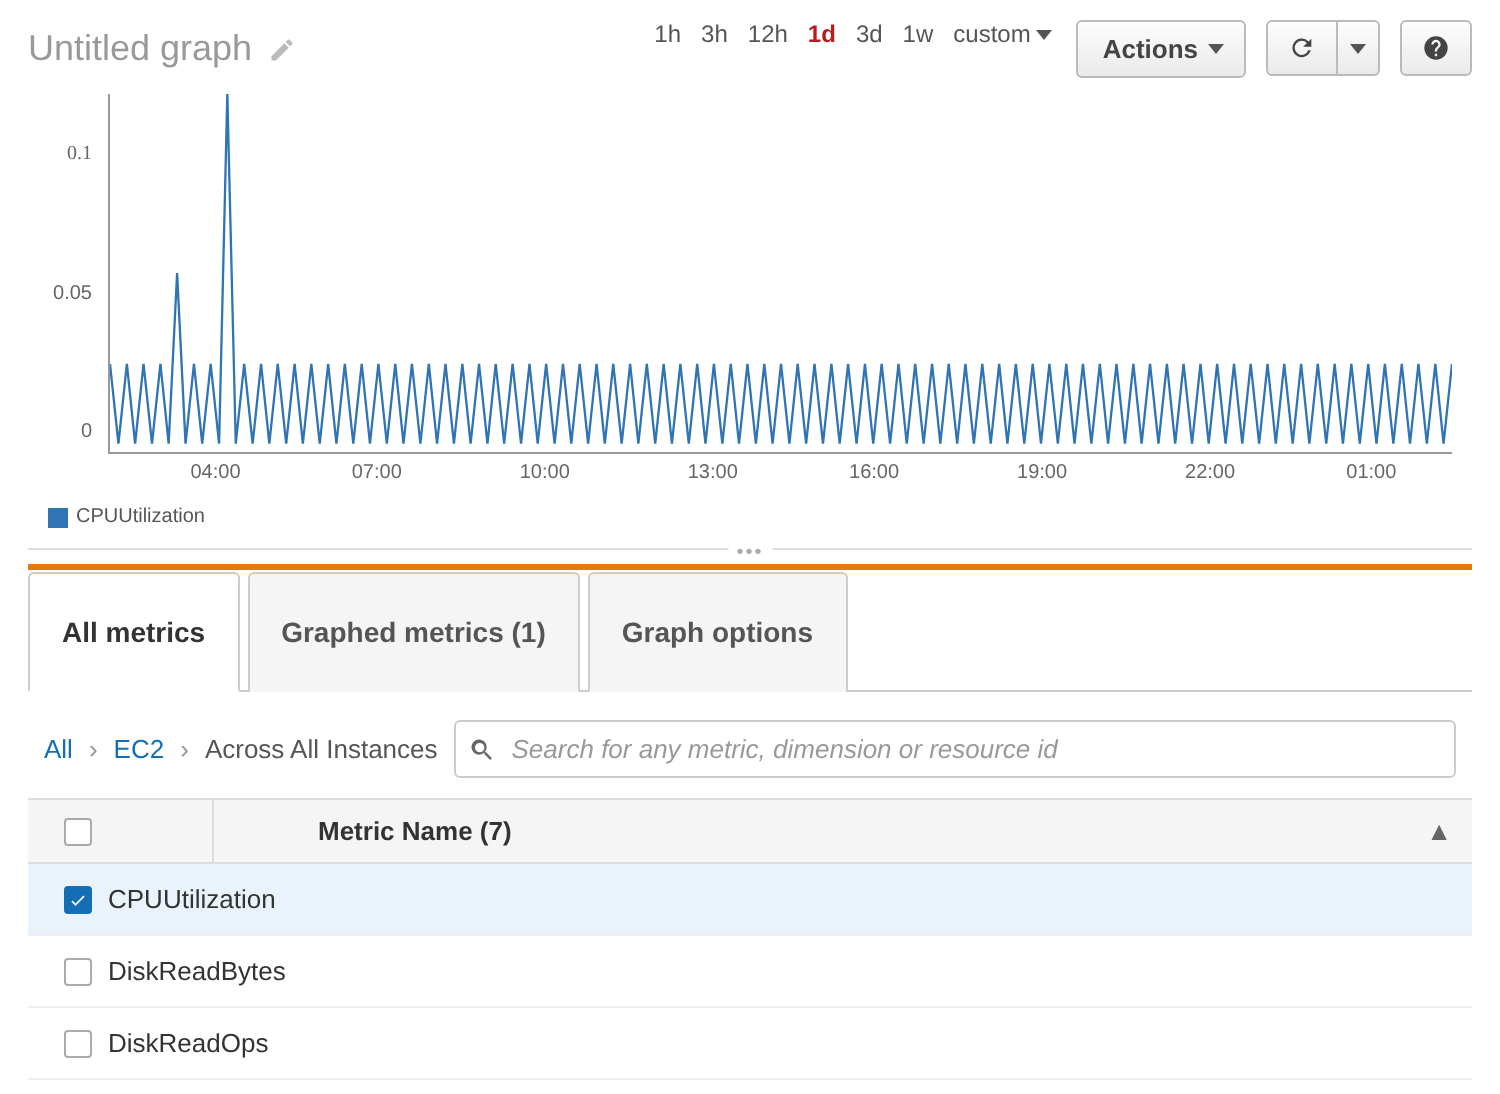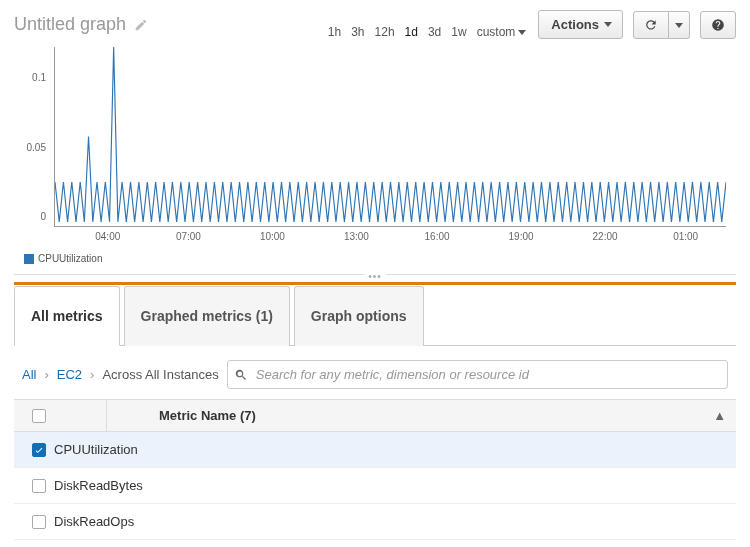--- a/index.html
+++ b/index.html
@@ -4,24 +4,24 @@
 <style>
 * { box-sizing: border-box; margin: 0; padding: 0; }
 body { font-family: "Helvetica Neue", Arial, sans-serif; font-size: 13px; color: #333; background: #fff; width: 750px; }
 .container { padding: 10px 14px; }
 
 
 .header { display: flex; align-items: center; justify-content: space-between; margin-bottom: 8px; }
 .title-wrap { display: flex; align-items: center; gap: 8px; }
 .title { font-size: 18px; color: #999; font-weight: 400; }
 .pencil-icon { width: 14px; height: 14px; fill: #bbb; cursor: pointer; }
-.controls { display: flex; align-items: flex-end; gap: 2px; }
+.controls { display: flex; align-items: flex-start; gap: 2px; }
 .range { display: flex; align-items: center; gap: 10px; margin-right: 10px; font-size: 12px; }
 .range span { color: #555; cursor: pointer; }
-.range .active { color: #0f172a; font-weight: normal; }
+.range .active { color: #b91c1c; font-weight: bold; }
 .range .custom { display: flex; align-items: center; gap: 3px; }
 .btn { background: linear-gradient(#fdfdfd,#eaeaea); border: 1px solid #bbb; border-radius: 3px; padding: 6px 10px; font-size: 13px; color: #444; cursor: pointer; display: inline-flex; align-items: center; gap: 5px; font-weight: bold; }
 .btn-group { display: flex; }
 .btn-group .btn:first-child { border-top-right-radius: 0; border-bottom-right-radius: 0; }
 .btn-group .btn:last-child { border-top-left-radius: 0; border-bottom-left-radius: 0; border-left: none; padding: 6px 6px; }
 .caret-down { width: 0; height: 0; border-left: 4px solid transparent; border-right: 4px solid transparent; border-top: 5px solid #555; }
 .icon-svg { width: 14px; height: 14px; fill: #444; }
 
 
 .chart-area { position: relative; height: 200px; margin: 0 10px 6px 0; }
@@ -109,21 +109,21 @@
             <path d="M12 2a10 10 0 1 0 0 20 10 10 0 0 0 0-20zm1 17h-2v-2h2v2zm2.07-7.75l-.9.92C13.45 12.9 13 13.5 13 15h-2v-.5c0-1.1.45-2.1 1.17-2.83l1.24-1.26A2 2 0 0 0 12 7a2 2 0 0 0-2 2H8a4 4 0 0 1 8 0c0 .88-.36 1.68-.93 2.25z"></path>
           </svg>
       </button>
     </div>
   </div>
 
   <div class="chart-area">
     <div class="y-axis">
       <div class="y-tick" style="bottom:0%;">0</div>
       <div class="y-tick" style="bottom:38.5%;">0.05</div>
-      <div class="y-tick" style="bottom:77%;">0.1</div>
+      <div class="y-tick" style="bottom:77%;font-family:Liberation Serif, serif;">0.1</div>
     </div>
     <div class="plot">
       <svg id="chart-svg" width="100%" height="100%" viewBox="0 0 700 180" preserveAspectRatio="none">
           <path d="M0.0,135.7 L4.4,175.8 L8.8,135.7 L13.1,175.8 L17.5,135.7 L21.9,175.8 L26.3,135.7 L30.6,175.8 L35.0,90.0 L39.4,175.8 L43.8,135.7 L48.1,175.8 L52.5,135.7 L56.9,175.8 L61.2,0.0 L65.6,175.8 L70.0,135.7 L74.4,175.8 L78.8,135.7 L83.1,175.8 L87.5,135.7 L91.9,175.8 L96.3,135.7 L100.6,175.8 L105.0,135.7 L109.4,175.8 L113.8,135.7 L118.1,175.8 L122.5,135.7 L126.9,175.8 L131.3,135.7 L135.6,175.8 L140.0,135.7 L144.4,175.8 L148.8,135.7 L153.1,175.8 L157.5,135.7 L161.9,175.8 L166.3,135.7 L170.6,175.8 L175.0,135.7 L179.4,175.8 L183.8,135.7 L188.1,175.8 L192.5,135.7 L196.9,175.8 L201.2,135.7 L205.6,175.8 L210.0,135.7 L214.4,175.8 L218.8,135.7 L223.1,175.8 L227.5,135.7 L231.9,175.8 L236.3,135.7 L240.6,175.8 L245.0,135.7 L249.4,175.8 L253.8,135.7 L258.1,175.8 L262.5,135.7 L266.9,175.8 L271.3,135.7 L275.6,175.8 L280.0,135.7 L284.4,175.8 L288.8,135.7 L293.1,175.8 L297.5,135.7 L301.9,175.8 L306.3,135.7 L310.6,175.8 L315.0,135.7 L319.4,175.8 L323.8,135.7 L328.1,175.8 L332.5,135.7 L336.9,175.8 L341.3,135.7 L345.6,175.8 L350.0,135.7 L354.4,175.8 L358.7,135.7 L363.1,175.8 L367.5,135.7 L371.9,175.8 L376.3,135.7 L380.6,175.8 L385.0,135.7 L389.4,175.8 L393.8,135.7 L398.1,175.8 L402.5,135.7 L406.9,175.8 L411.3,135.7 L415.6,175.8 L420.0,135.7 L424.4,175.8 L428.8,135.7 L433.1,175.8 L437.5,135.7 L441.9,175.8 L446.2,135.7 L450.6,175.8 L455.0,135.7 L459.4,175.8 L463.8,135.7 L468.1,175.8 L472.5,135.7 L476.9,175.8 L481.3,135.7 L485.6,175.8 L490.0,135.7 L494.4,175.8 L498.8,135.7 L503.1,175.8 L507.5,135.7 L511.9,175.8 L516.3,135.7 L520.6,175.8 L525.0,135.7 L529.4,175.8 L533.8,135.7 L538.1,175.8 L542.5,135.7 L546.9,175.8 L551.3,135.7 L555.6,175.8 L560.0,135.7 L564.4,175.8 L568.8,135.7 L573.1,175.8 L577.5,135.7 L581.9,175.8 L586.3,135.7 L590.6,175.8 L595.0,135.7 L599.4,175.8 L603.8,135.7 L608.1,175.8 L612.5,135.7 L616.9,175.8 L621.3,135.7 L625.6,175.8 L630.0,135.7 L634.4,175.8 L638.8,135.7 L643.1,175.8 L647.5,135.7 L651.9,175.8 L656.3,135.7 L660.6,175.8 L665.0,135.7 L669.4,175.8 L673.8,135.7 L678.1,175.8 L682.5,135.7 L686.9,175.8 L691.3,135.7 L695.6,175.8 L700.0,135.7" fill="none" stroke="#2f74b3" stroke-width="1.2"></path>
         </svg>
     </div>
     <div class="x-axis">
       <div class="x-tick" style="left:8%;">04:00</div>
       <div class="x-tick" style="left:20%;">07:00</div>
       <div class="x-tick" style="left:32.5%;">10:00</div>

